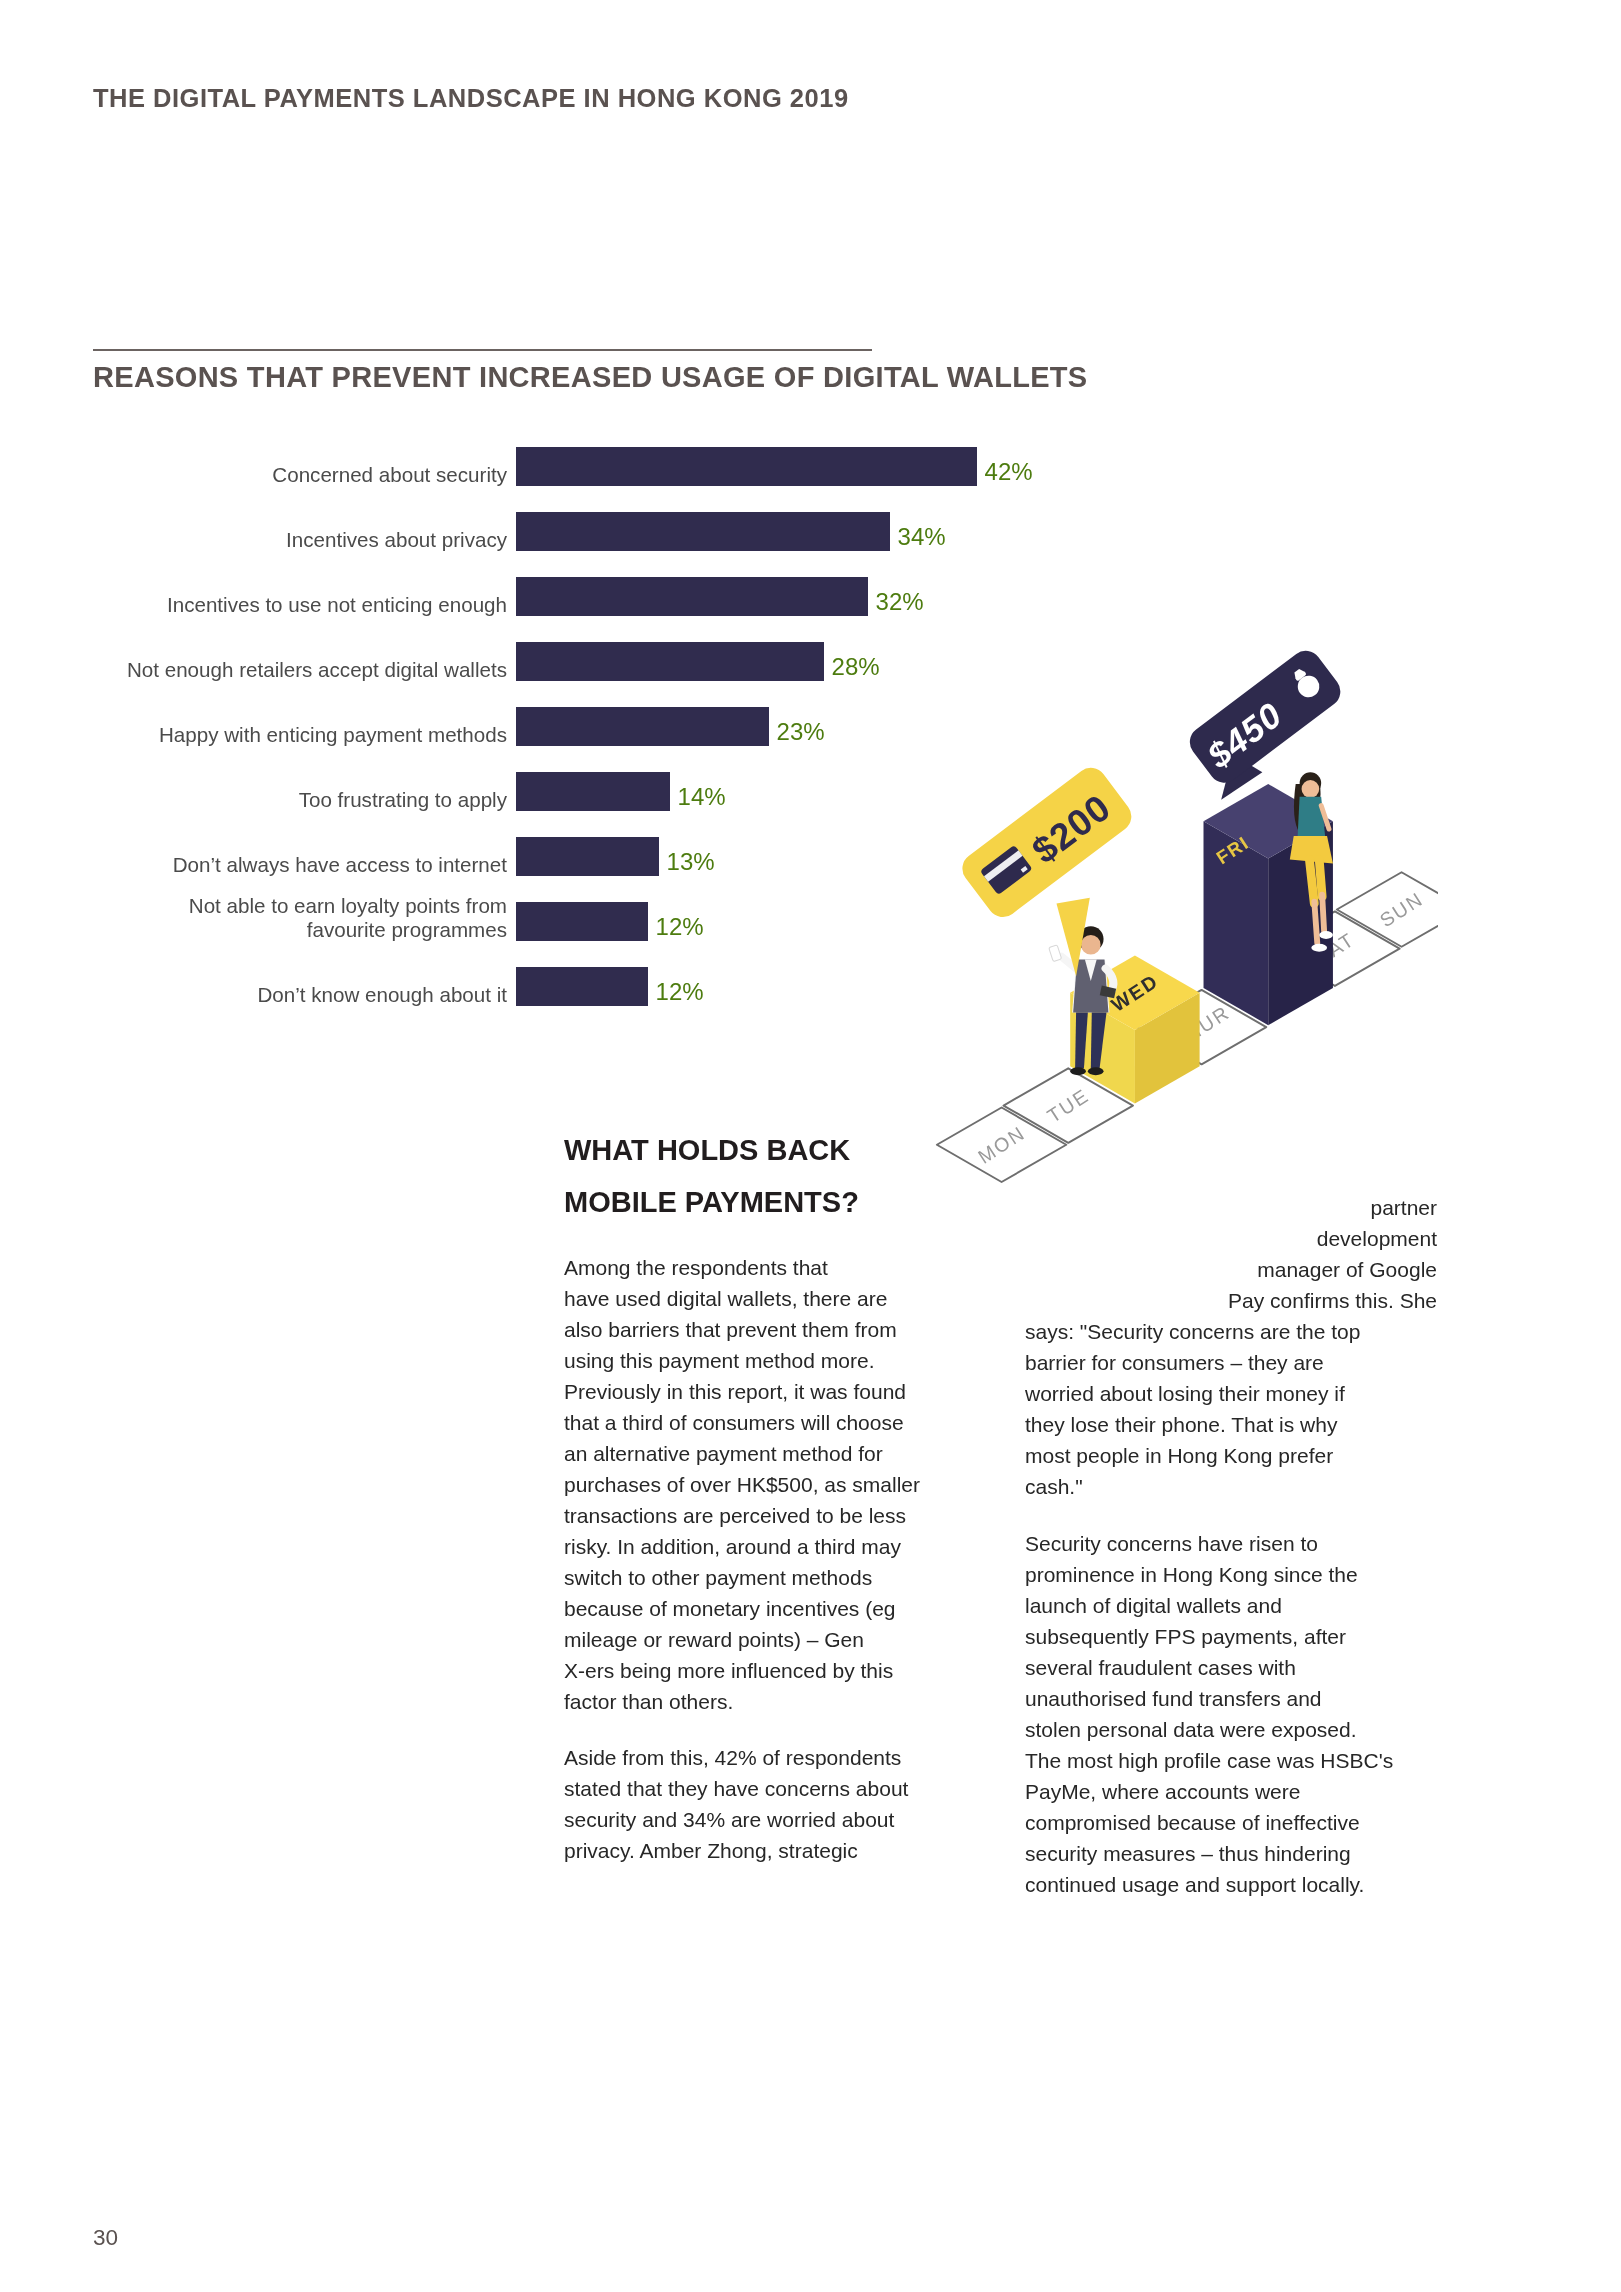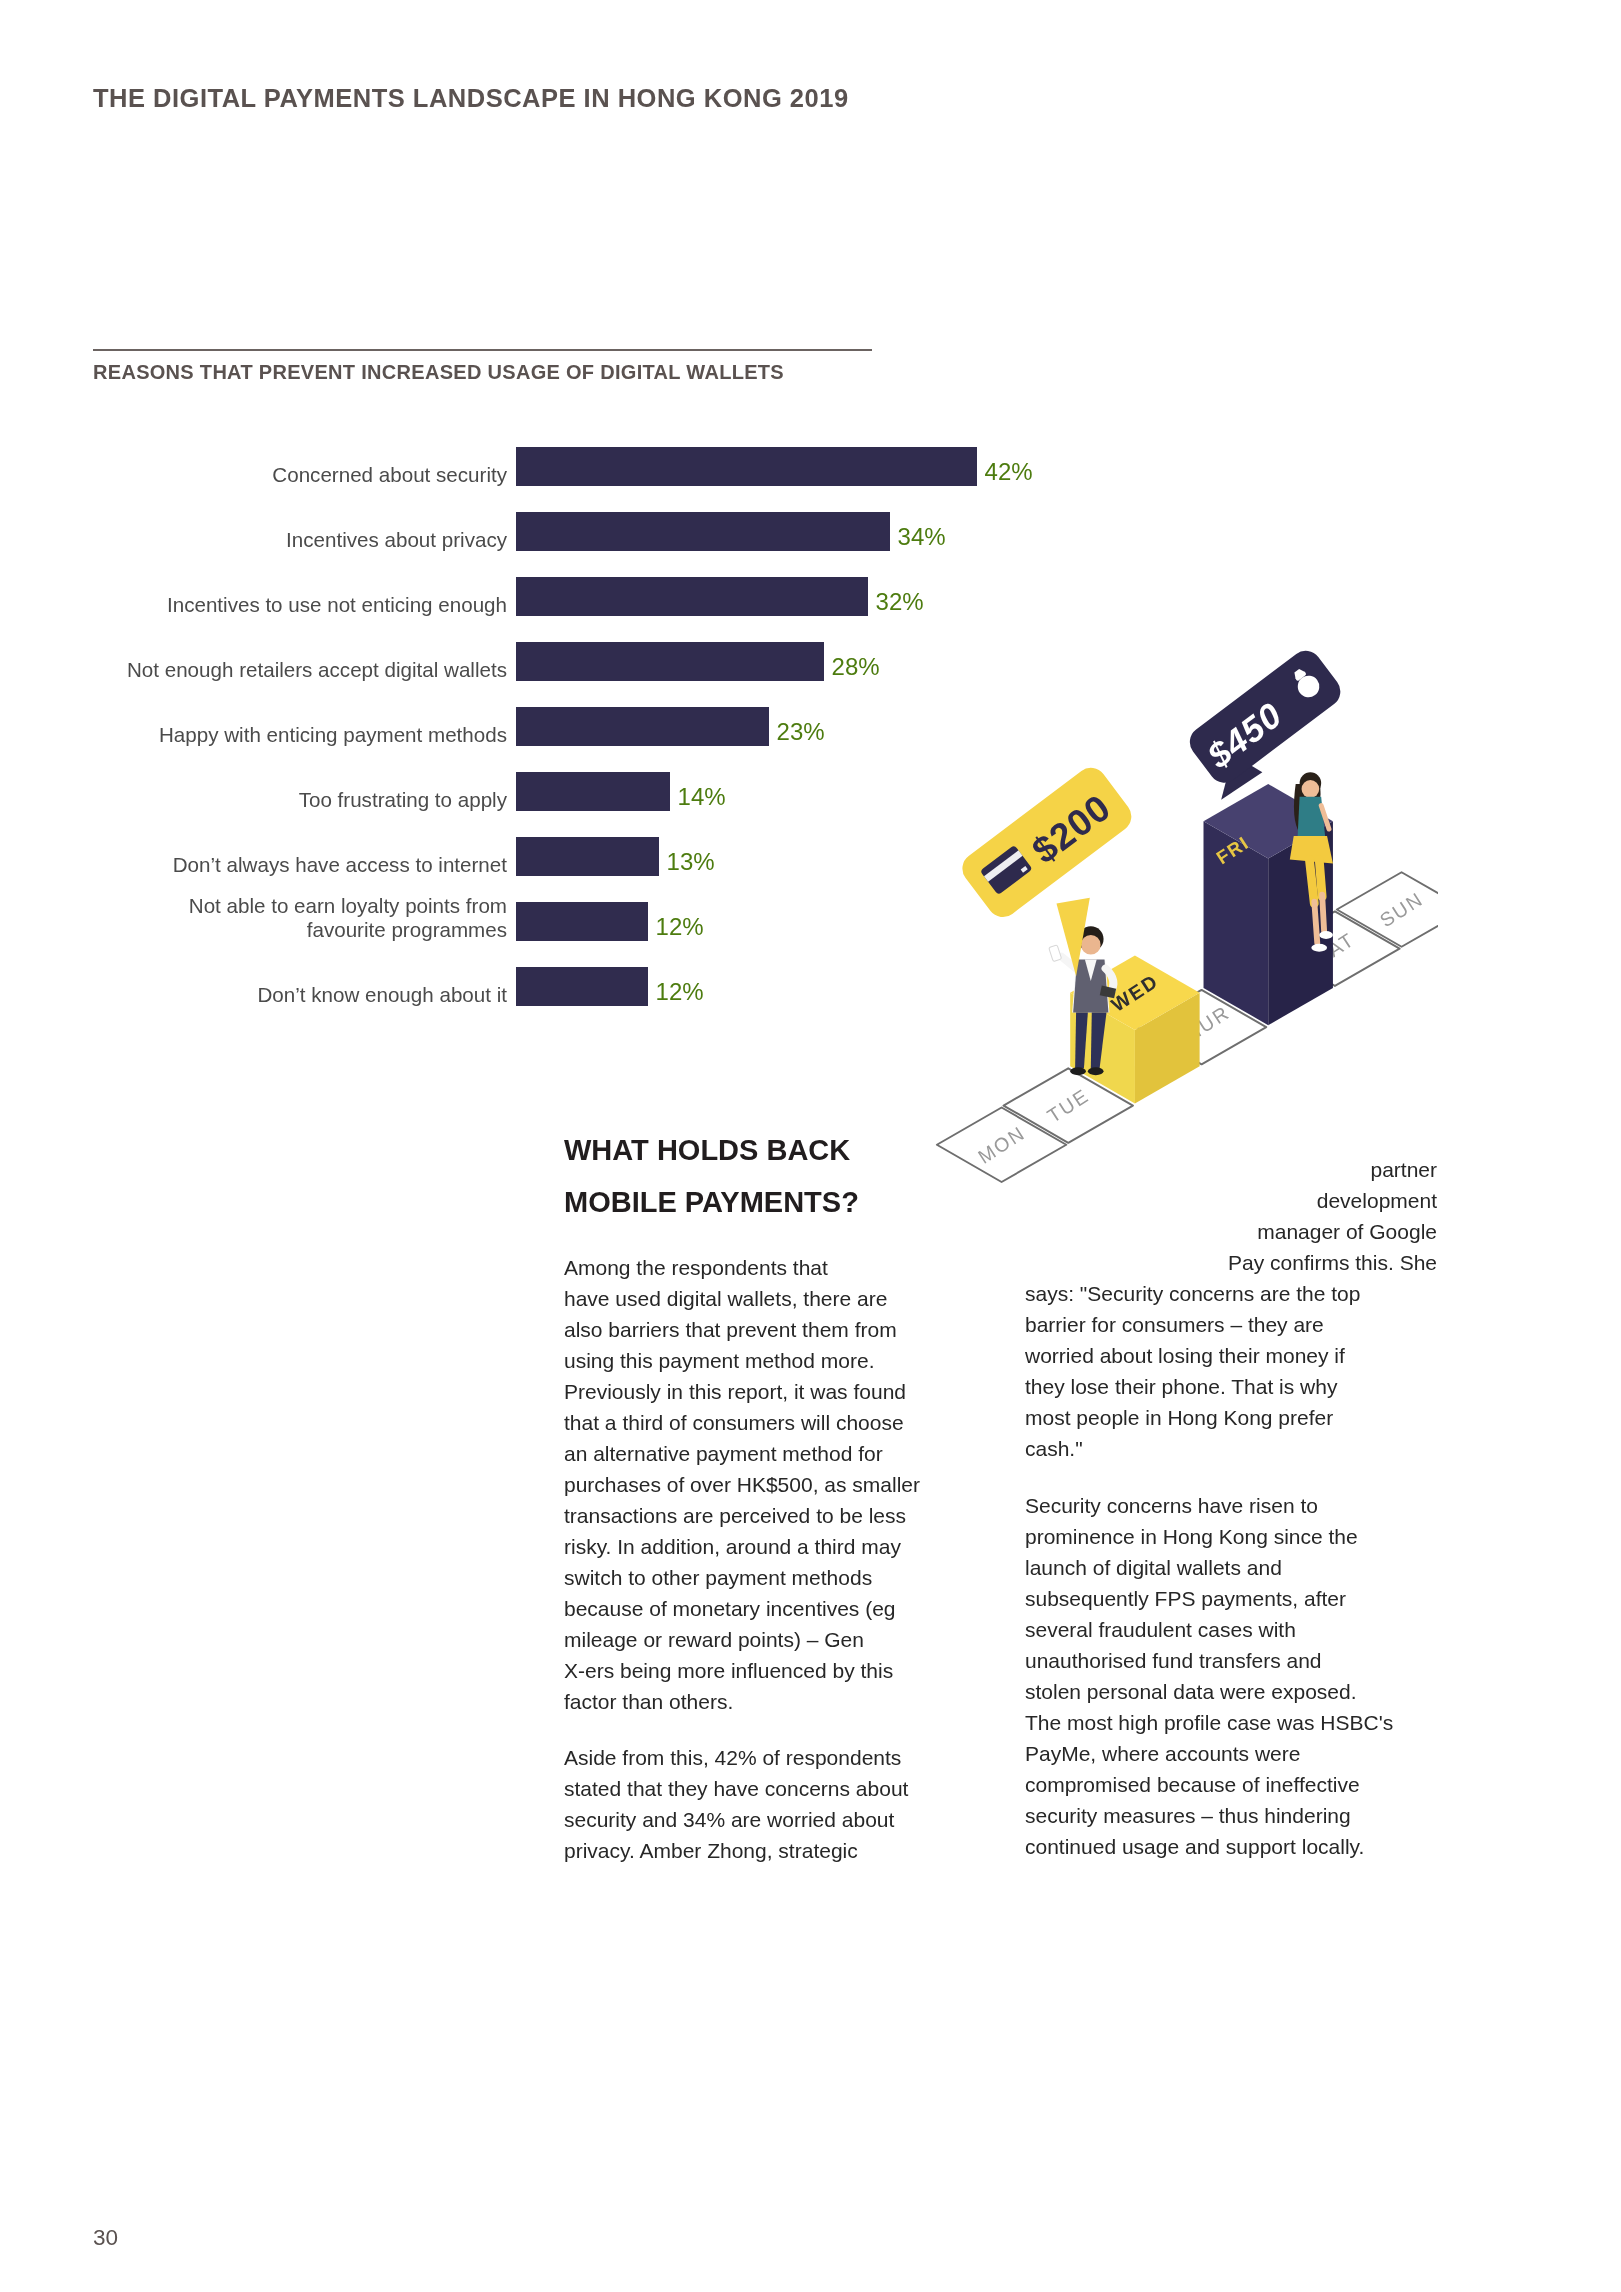--- a/index.html
+++ b/index.html
@@ -1,32 +1,32 @@
 <!DOCTYPE html>
 <html><head>
 <meta charset="utf-8">
 <style>
   html,body{margin:0;padding:0;background:#ffffff;}
   .page{position:relative;width:1438px;height:2293px;background:#fff;
         font-family:"Liberation Sans", sans-serif;overflow:hidden;}
   .report-title{position:absolute;left:93px;top:84px;font-size:25.5px;font-weight:600;
         letter-spacing:0.5px;color:#5a5250;}
   .rule{position:absolute;left:93px;top:349px;width:779px;height:2px;background:#6b6361;}
-  .chart-title{position:absolute;left:93px;top:361px;font-size:20px;font-weight:700;
+  .chart-title{position:absolute;left:93px;top:361px;font-size:29px;font-weight:700;
         letter-spacing:0.3px;color:#5a5250;}
   .chart{position:absolute;left:66px;top:421px;width:1029px;}
   .bar-row{display:flex;align-items:flex-end;height:65px;}
   .bar-label{flex:0 0 441px;width:441px;text-align:right;padding-right:8.8px;
         font-size:20.6px;line-height:23.5px;color:#4b4b4b;white-space:pre-line;}
   .bar{height:39px;background:#302c4e;flex:0 0 auto;}
   .bar-value{margin-left:7.8px;font-size:24px;color:#4d7c0f;}
   .illustration{position:absolute;left:931px;top:627px;width:598px;height:564px;}
   .col{position:absolute;color:#272727;font-size:21px;line-height:31px;}
   .col-left{left:564px;top:1124px;width:423px;}
-  .col-right{left:1025px;top:1154px;width:412px;}
+  .col-right{left:1025px;top:1192px;width:412px;}
   .article-heading{font-size:29px;line-height:52px;font-weight:700;color:#211d1e;
         margin:0 0 23.5px 0;white-space:pre-line;}
   .para{margin:0 0 25.5px 0;white-space:pre-line;}
   .wrap-lines{margin:0;text-align:right;white-space:pre-line;}
   .page-number{position:absolute;left:93px;top:2225px;font-size:22.5px;color:#5a5250;}
   svg text{font-family:"Liberation Sans", sans-serif;}
 </style>
 </head>
 <body>
 

